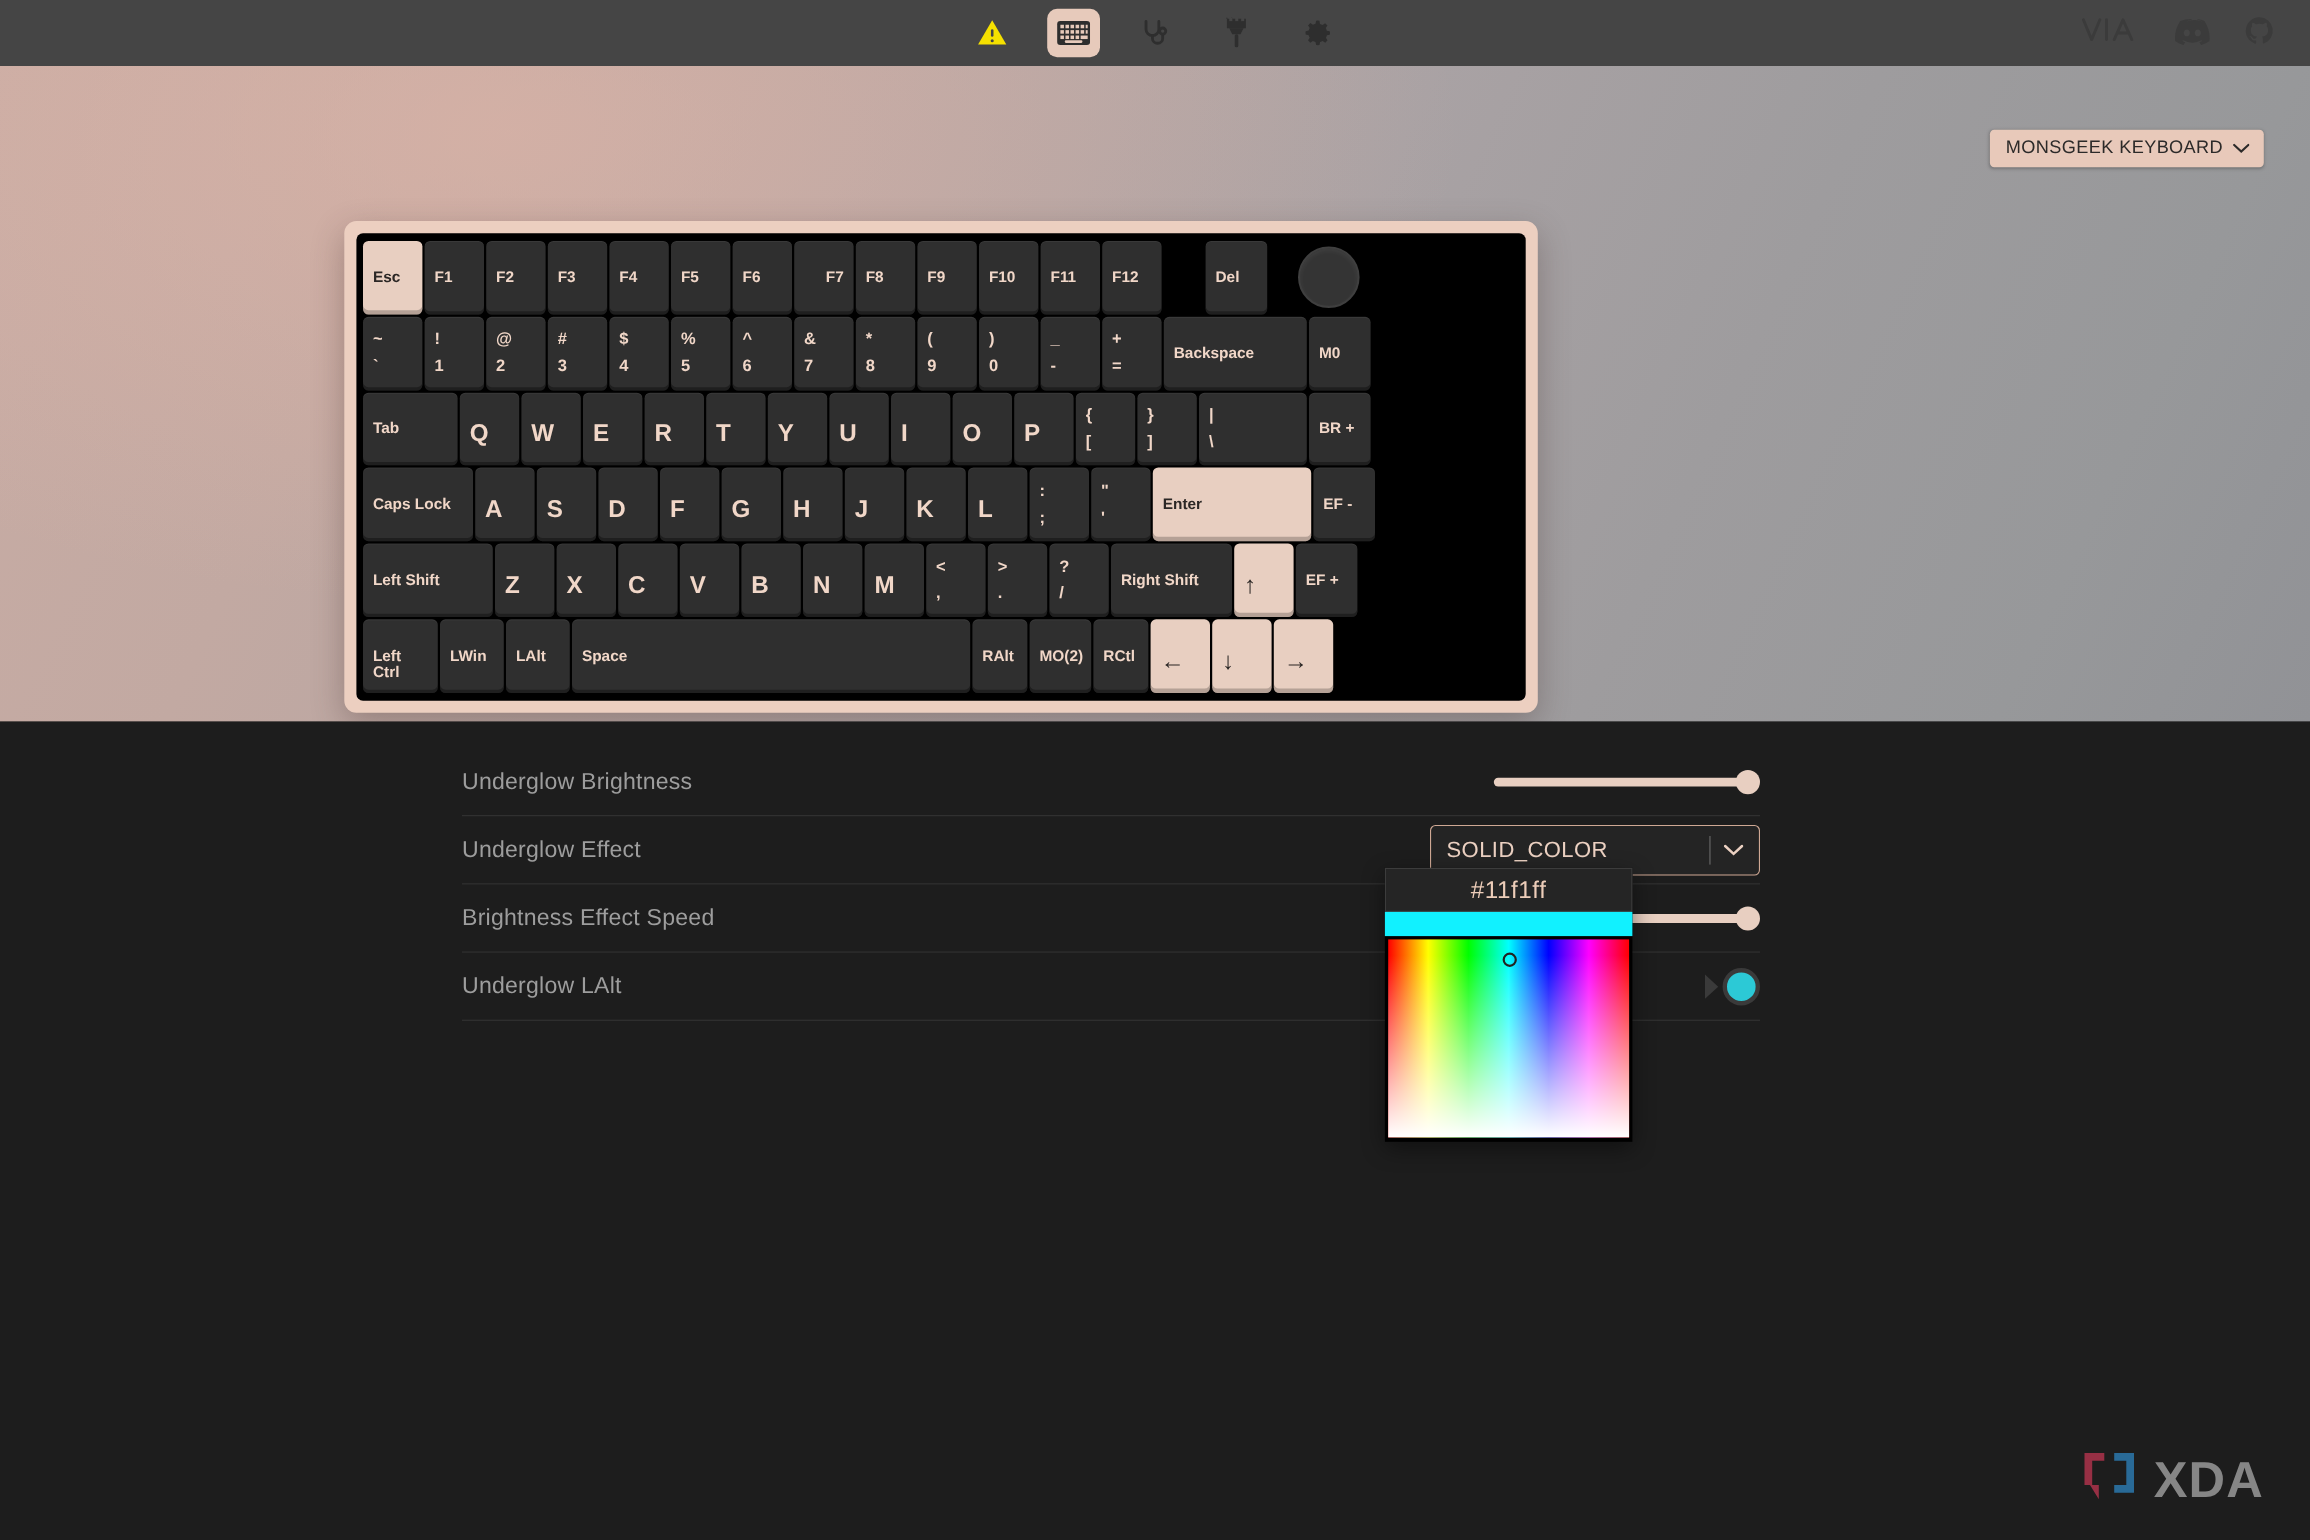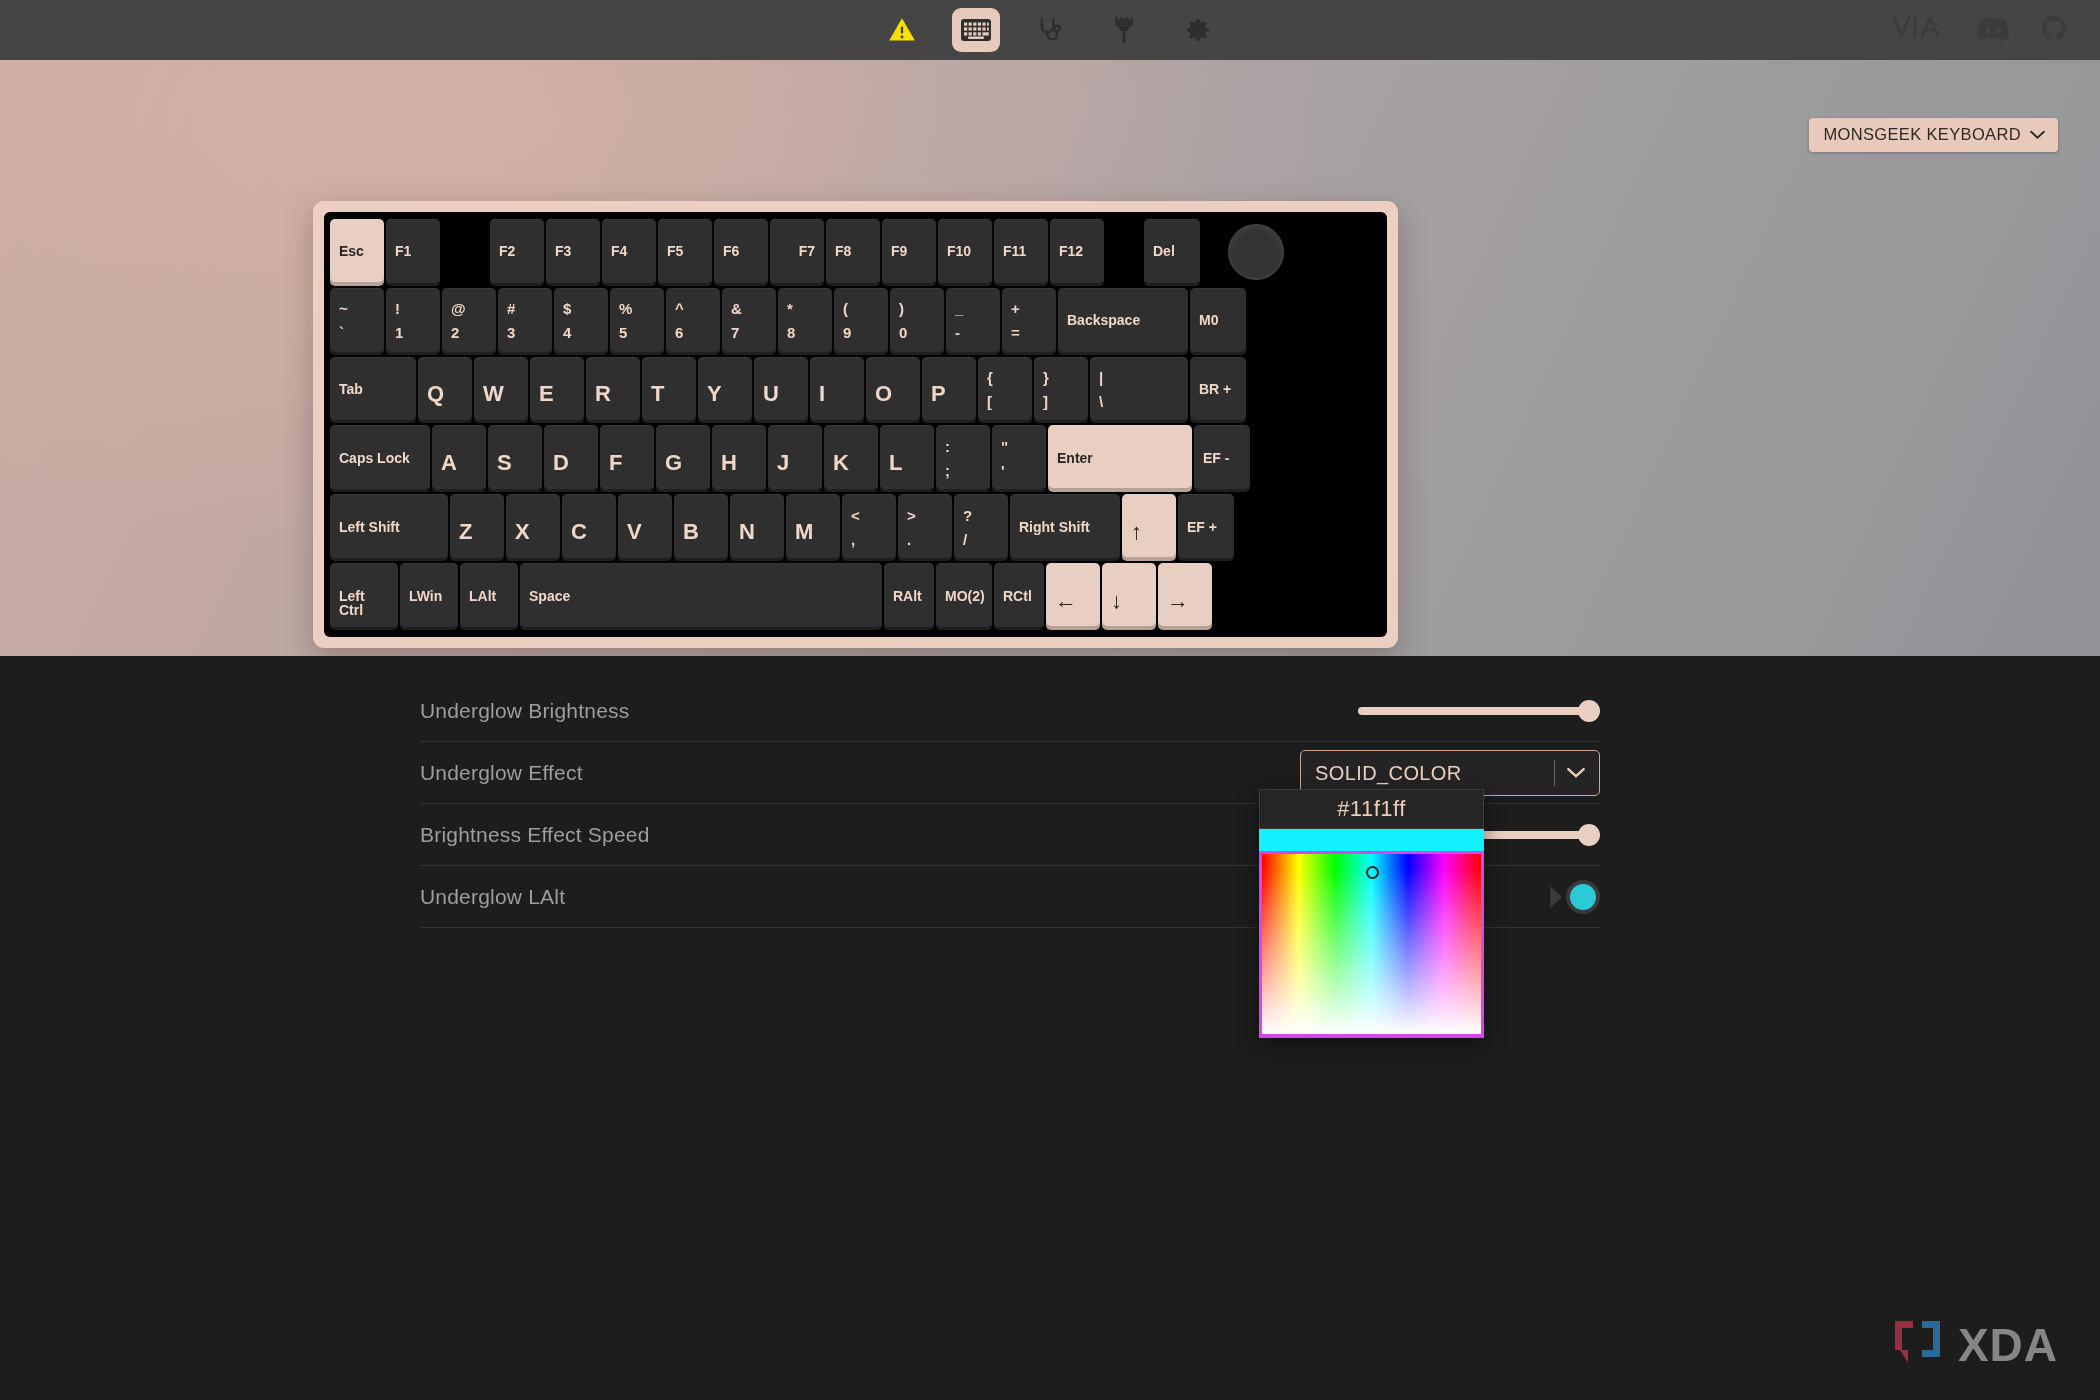--- a/index.html
+++ b/index.html
@@ -174,21 +174,21 @@
     width: 34px; height: 34px; border-radius: 50%;
     border: 4px solid #3a3a3a;
   }
 
   
   .picker {
     position: absolute;
     left: 1259px; top: 789px;
     width: 225px;
     z-index: 60;
-    background: #d946ef;
+    background: #000000;
     box-shadow: 0 6px 20px rgba(0,0,0,.45);
   }
   .picker .hexbox {
     height: 40px;
     background: #252525;
     border: 1px solid #3c3c3c;
     color: #edcdb9;
     font-size: 22px;
     display: flex; align-items: center; justify-content: center;
     letter-spacing: .5px;
@@ -325,21 +325,21 @@
 
     <div class="kb-case">
       <div class="kb-inner" id="kb-inner">
           <div class="kb-row">
             <div class="key single small sel" style="width: 54px;">
               <span class="lbl-top">Esc</span>
             </div>
             <div class="key single small " style="width: 54px;">
               <span class="lbl-top">F1</span>
             </div>
-            <div class="key single small " style="width: 54px; margin-left: 48px;">
+            <div class="key single small " style="width: 54px;">
               <span class="lbl-top">F2</span>
             </div>
             <div class="key single small " style="width: 54px;">
               <span class="lbl-top">F3</span>
             </div>
             <div class="key single small " style="width: 54px;">
               <span class="lbl-top">F4</span>
             </div>
             <div class="key single small " style="width: 54px;">
               <span class="lbl-top">F5</span>

